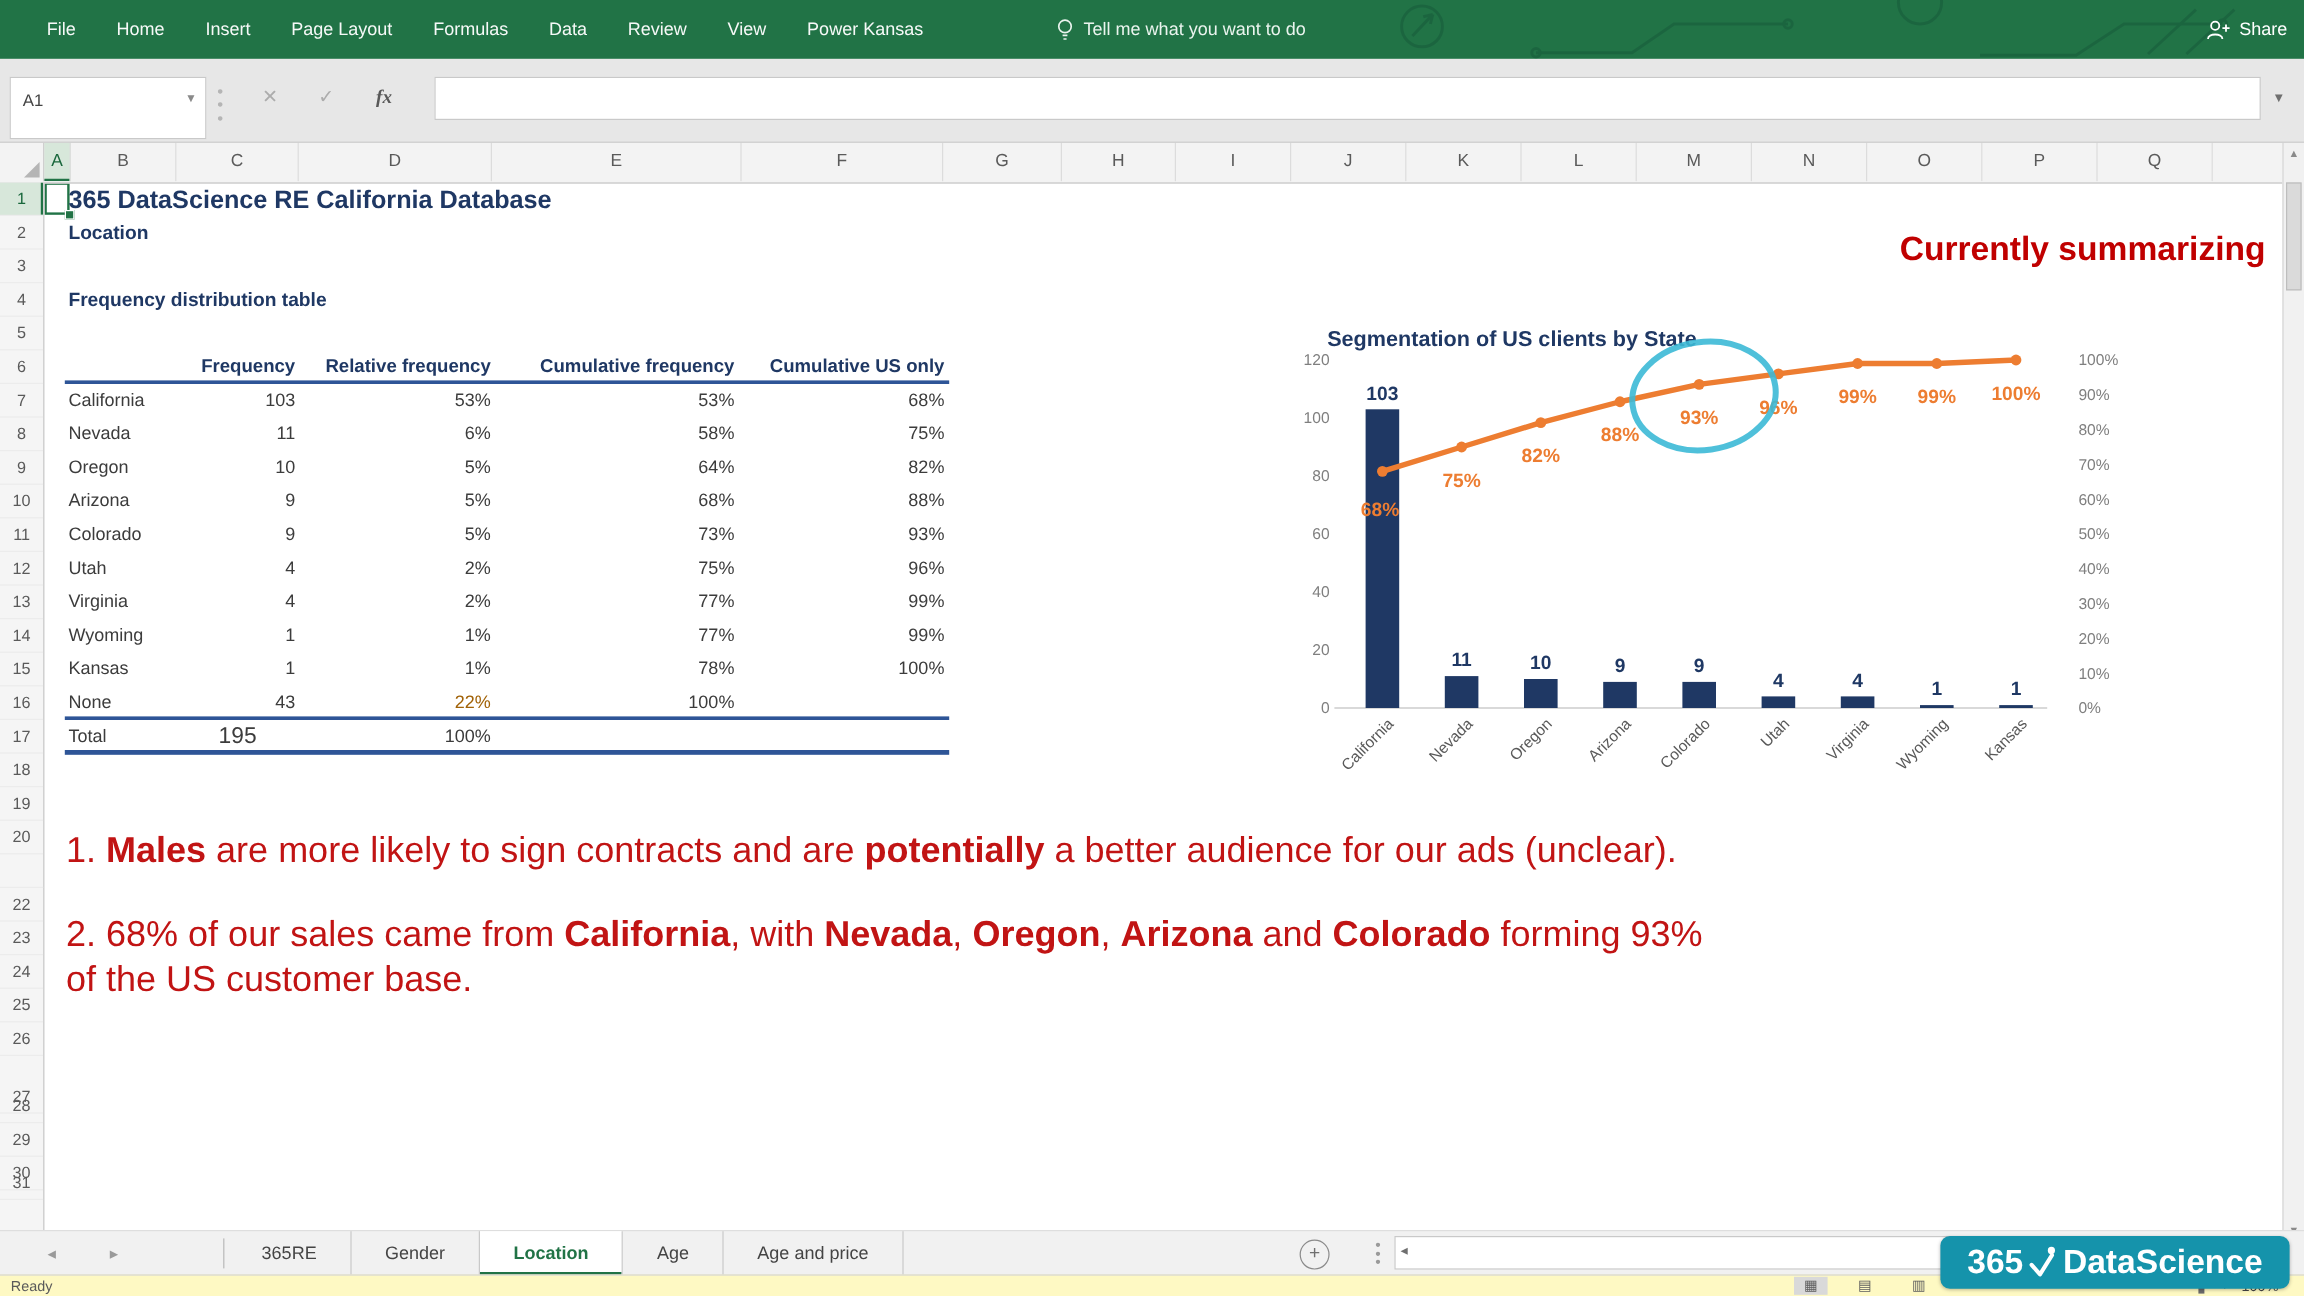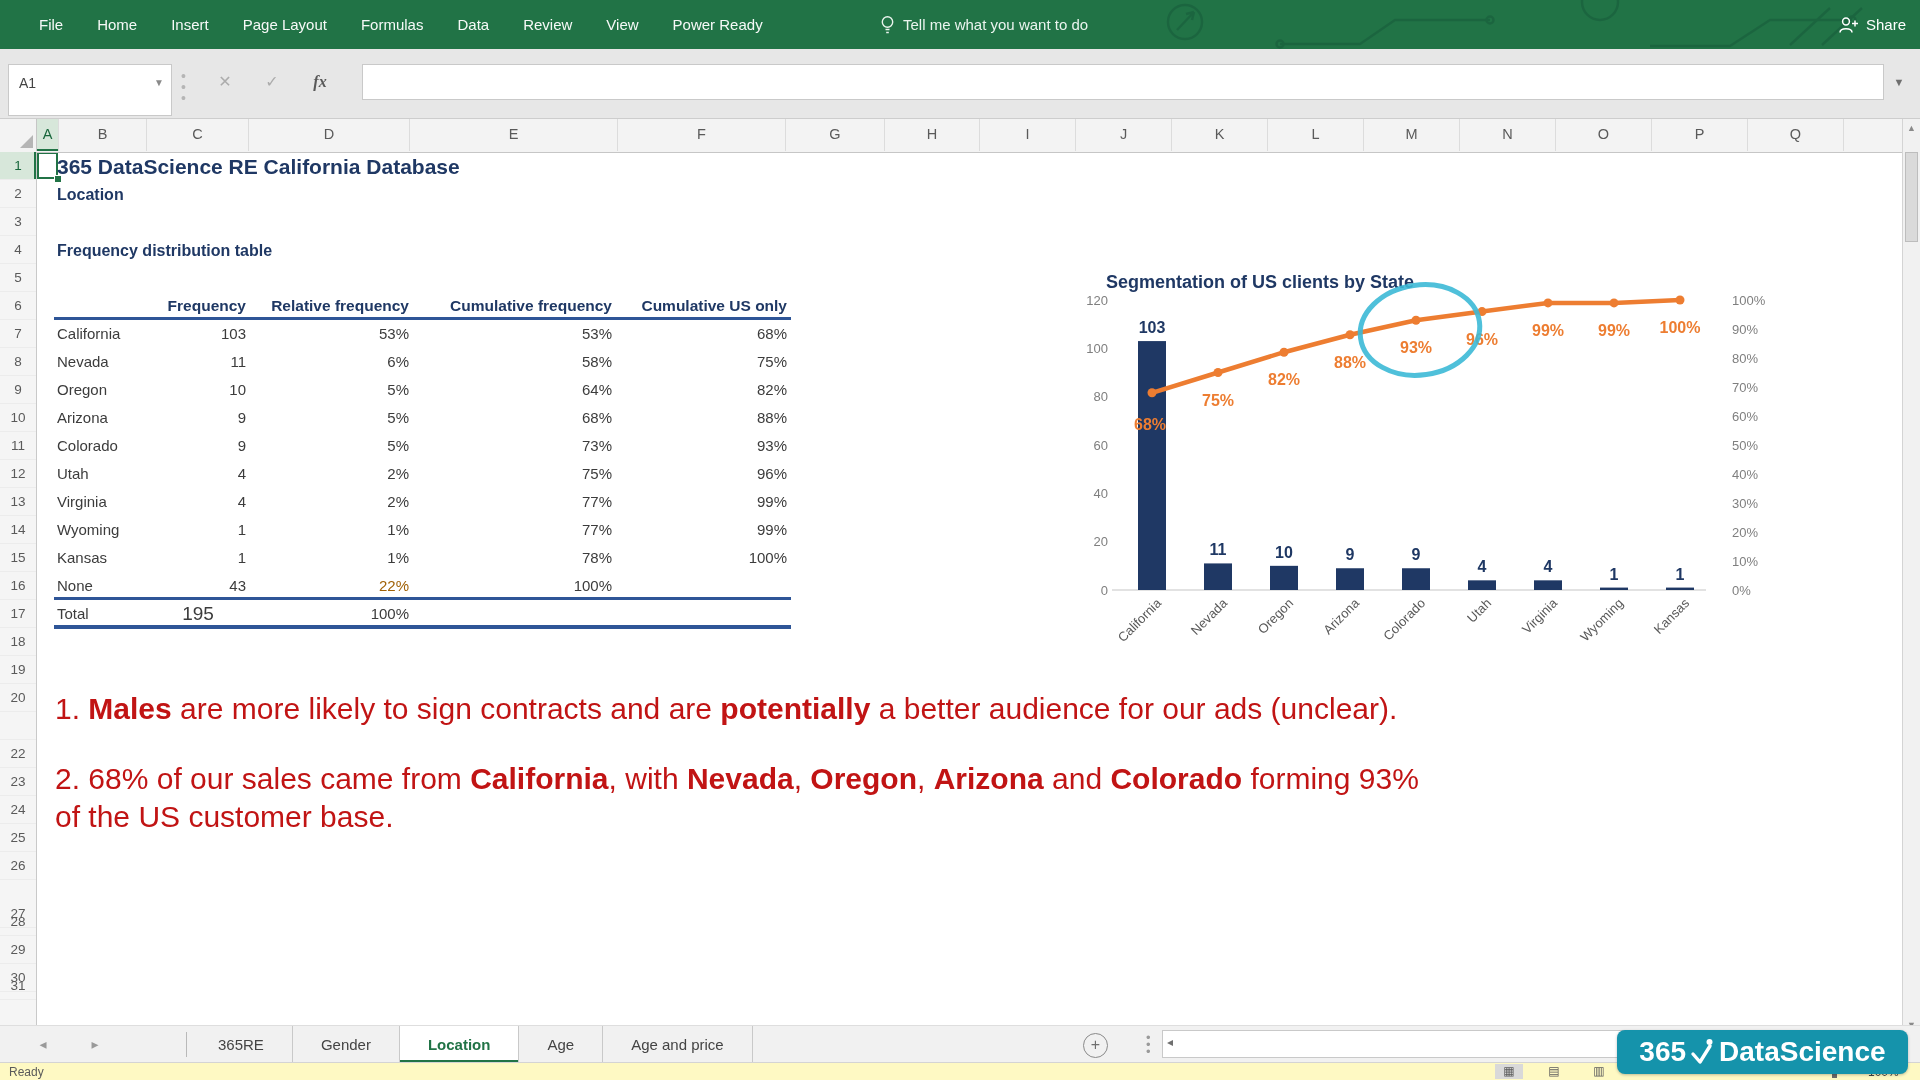--- a/index.html
+++ b/index.html
@@ -82,21 +82,21 @@
   </svg>
   <div id="ribbon-tabs">
       <span class="mtab">File</span>
       <span class="mtab">Home</span>
       <span class="mtab">Insert</span>
       <span class="mtab">Page Layout</span>
       <span class="mtab">Formulas</span>
       <span class="mtab">Data</span>
       <span class="mtab">Review</span>
       <span class="mtab">View</span>
-      <span class="mtab">Power Ready</span>
+      <span class="mtab">Power Kansas</span>
     </div>
   <div id="tellme">
     <svg width="15" height="20" viewBox="0 0 15 20">
       <g stroke="#eaf4ee" stroke-width="1.4" fill="none">
         <circle cx="7.5" cy="7" r="5.2"></circle>
           <path d="M5.5,14.5 h4 M6.2,17.5 h2.6"></path>
       </g>
     </svg>
     <span>Tell me what you want to do</span>
   </div>
@@ -182,20 +182,21 @@
     <div class="rowh" style="top: 868px;">32</div>
   </div>
 
 <div id="sheet-layer">
   <div id="selbox"></div>
   <div id="selhandle"></div>
 
   <div class="cellText" style="left:57px;top:155px;font-size:21px;font-weight:bold;color:#1f3864;">365 DataScience RE California Database</div>
   <div class="cellText" style="left:57px;top:186px;font-size:16px;font-weight:bold;color:#1f3864;">Location</div>
   <div class="cellText" style="left:57px;top:242px;font-size:16px;font-weight:bold;color:#1f3864;">Frequency distribution table</div>
+  <div class="cellText" style="right:32px;top:192px;font-size:28px;font-weight:bold;color:#c00000;">Currently summarizing</div>
 
   <div id="tablewrap">
       <div class="cellText" style="left: 120px; top: 292px; width: 126px; height: 28px; line-height: 28px; text-align: right; font-size: 15.5px; font-weight: bold; color: rgb(31, 56, 100); white-space: nowrap;">Frequency</div>
       <div class="cellText" style="left: 230px; top: 292px; width: 179px; height: 28px; line-height: 28px; text-align: right; font-size: 15.5px; font-weight: bold; color: rgb(31, 56, 100); white-space: nowrap;">Relative frequency</div>
       <div class="cellText" style="left: 400px; top: 292px; width: 212px; height: 28px; line-height: 28px; text-align: right; font-size: 15.5px; font-weight: bold; color: rgb(31, 56, 100); white-space: nowrap;">Cumulative frequency</div>
       <div class="cellText" style="left: 610px; top: 292px; width: 177px; height: 28px; line-height: 28px; text-align: right; font-size: 15.5px; font-weight: bold; color: rgb(31, 56, 100); white-space: nowrap;">Cumulative US only</div>
       <div class="cellText" style="left: 57px; top: 320px; height: 28px; line-height: 28px; font-size: 15px; color: rgb(60, 60, 60);">California</div>
       <div class="cellText" style="left: 150px; top: 320px; width: 96px; height: 28px; line-height: 28px; text-align: right; font-size: 15px; color: rgb(60, 60, 60);">103</div>
       <div class="cellText" style="left: 252px; top: 320px; width: 157px; height: 28px; line-height: 28px; text-align: right; font-size: 15px; color: rgb(60, 60, 60);">53%</div>
       <div class="cellText" style="left: 430px; top: 320px; width: 182px; height: 28px; line-height: 28px; text-align: right; font-size: 15px; color: rgb(60, 60, 60);">53%</div>

